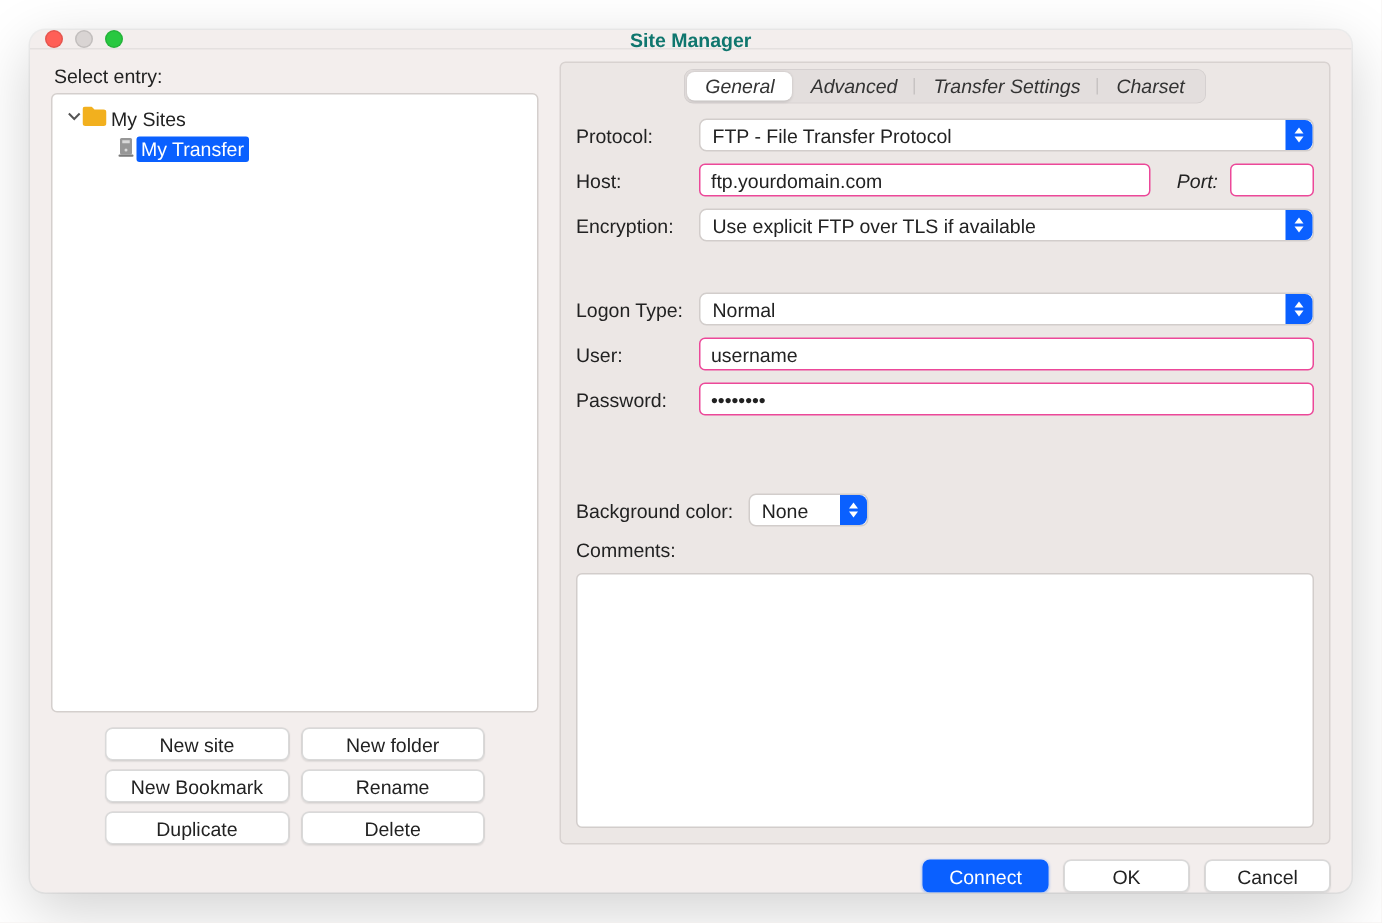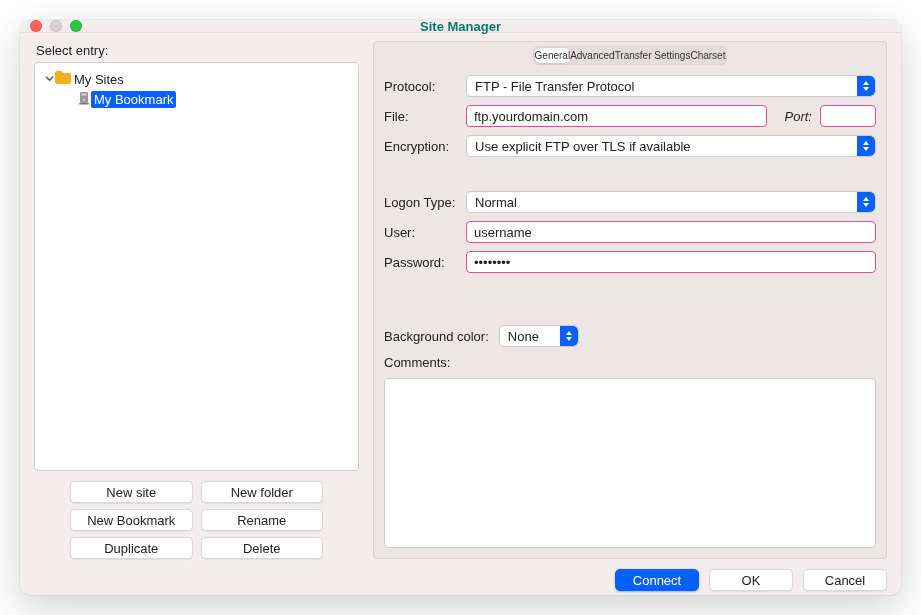--- a/index.html
+++ b/index.html
@@ -128,25 +128,26 @@
     padding-bottom: 10px;
   }
   .segmented {
     display: inline-flex;
     background: #e3dedd;
     border-radius: 6px;
     padding: 2px;
     box-shadow: inset 0 0 0 0.5px rgba(0,0,0,0.08);
   }
   .seg-tab {
-    padding: 2px 0;
-    font-size: 10px;
+    padding: 2px 12px;
+    font-size: 13px;
     color: #333;
     border-radius: 5px;
     position: relative;
+    font-style: italic;
   }
   .seg-tab.active {
     background: #fff;
     box-shadow: 0 0.5px 2px rgba(0,0,0,0.15);
   }
   .seg-tab:not(:last-child):not(.active)::after{
     content:"";
     position:absolute;
     right:0; top:4px; bottom:4px;
     width:1px;
@@ -279,21 +280,21 @@
           <div class="tree-node indent-1">
             <span style="width:12px;"></span>
             <span>
               <svg class="server-icon" viewBox="0 0 14 14">
                   <rect x="3" y="1" width="8" height="11" rx="1" fill="#979797"></rect>
                   <rect x="4.5" y="2.5" width="5" height="2" fill="#d9d9d9"></rect>
                   <circle cx="7" cy="9" r="1" fill="#d9d9d9"></circle>
                   <rect x="2" y="12" width="10" height="1.5" rx="0.7" fill="#7a7a7a"></rect>
                 </svg>
             </span>
-            <span class="node-label selected">My Bookmark</span>
+            <span class="node-label selected">My Transfer</span>
           </div>
         </div>
 
         <div class="button-grid">
           <div class="mac-btn">New site</div>
           <div class="mac-btn">New folder</div>
           <div class="mac-btn">New Bookmark</div>
           <div class="mac-btn">Rename</div>
           <div class="mac-btn">Duplicate</div>
           <div class="mac-btn">Delete</div>
@@ -316,21 +317,21 @@
 
           <div class="form-row">
             <div class="row-label">Protocol:</div>
             <div class="select-wrap">
               <div class="mac-select">FTP - File Transfer Protocol</div>
               <div class="select-end"></div>
             </div>
           </div>
 
           <div class="form-row host-row">
-            <div class="row-label">File:</div>
+            <div class="row-label">Host:</div>
             <div class="text-input">ftp.yourdomain.com</div>
             <div class="port-label">Port:</div>
             <div class="text-input narrow"></div>
           </div>
 
           <div class="form-row">
             <div class="row-label">Encryption:</div>
             <div class="select-wrap">
               <div class="mac-select">Use explicit FTP over TLS if available</div>
               <div class="select-end"></div>

